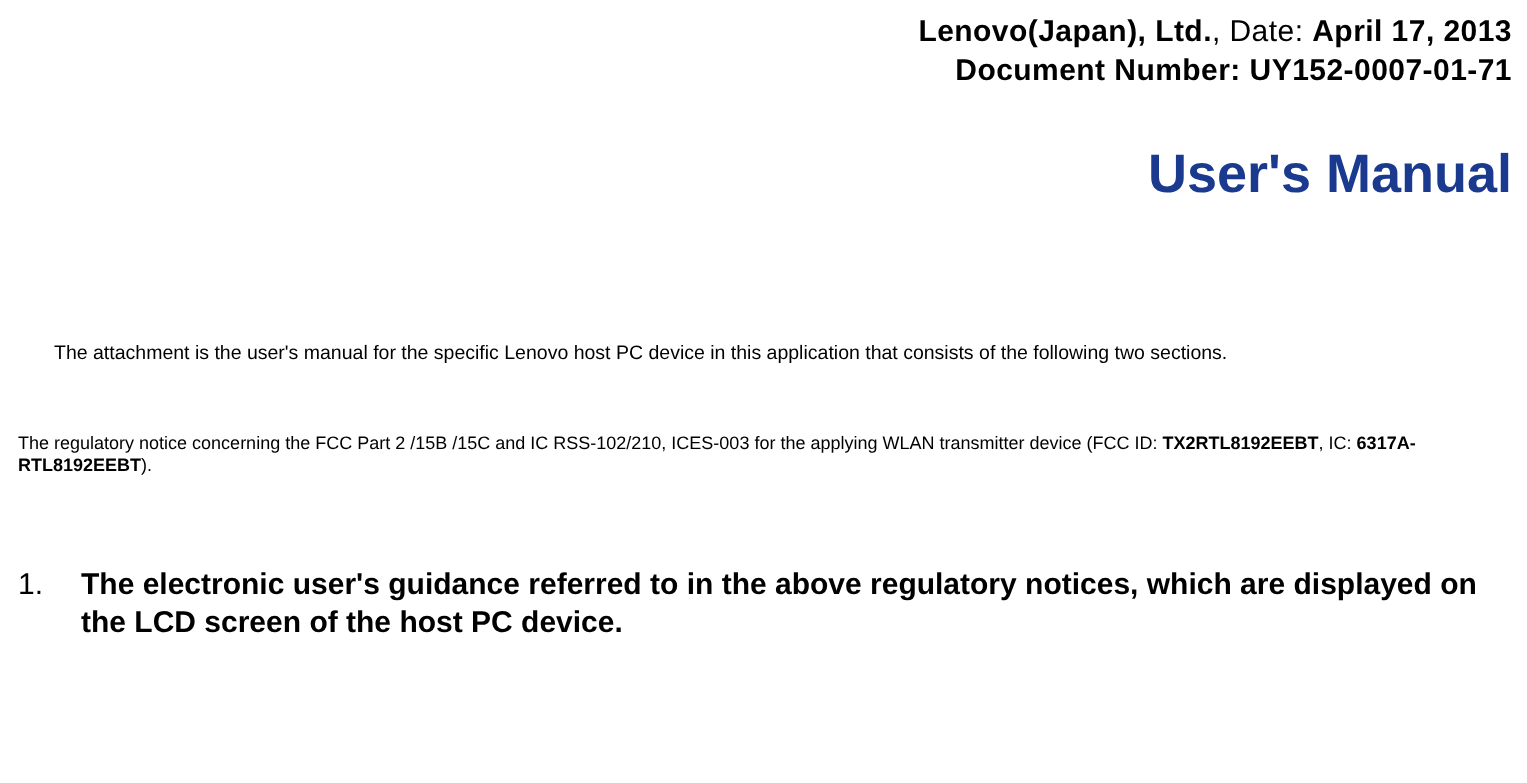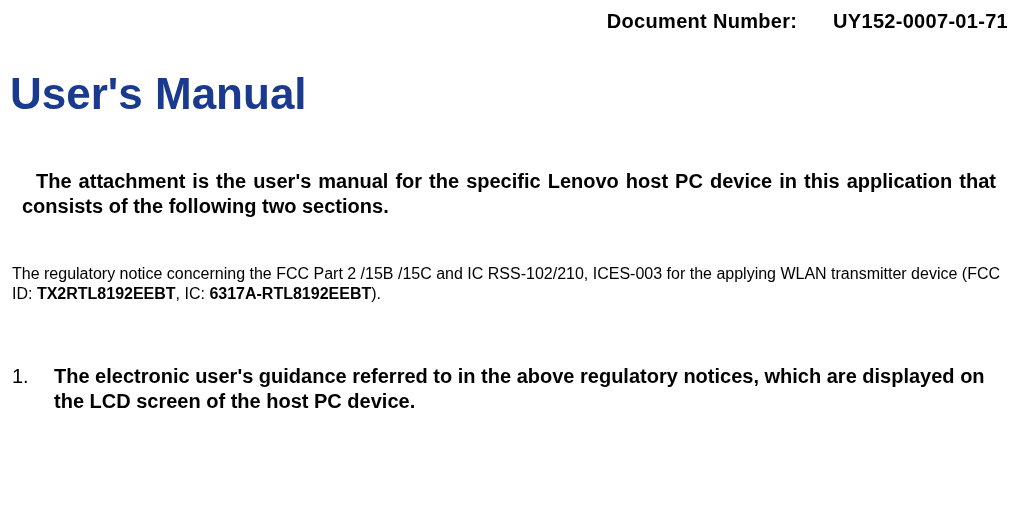--- a/index.html
+++ b/index.html
@@ -28,43 +28,41 @@
       font-weight: normal;
     }
     .header-line1 .date-value {
       font-weight: bold;
     }
     .header-line2 .doc-label {
       font-weight: bold;
     }
     .header-line2 .doc-number {
       font-weight: bold;
-      margin-left: 30px;
     }
     .title {
-      text-align: left;
+      text-align: right;
       color: #1a3a8f;
-      font-size: 44px;
+      font-size: 36px;
       font-weight: bold;
       margin-top: 35px;
-      margin-bottom: 50px;
+      margin-bottom: 90px;
     }
     .intro {
-      font-size: 20px;
+      font-size: 13px;
       text-align: justify;
       margin: 0 12px 45px 12px;
       line-height: 1.25;
-      font-weight: bold;
     }
     .intro-indent {
       display: inline-block;
       width: 14px;
     }
     .reg-notice {
-      font-size: 16px;
+      font-size: 12px;
       line-height: 1.25;
       margin: 0 2px 60px 2px;
     }
     .reg-notice .fcc-id,
     .reg-notice .ic-id {
       font-weight: bold;
     }
     .list-item {
       font-size: 20px;
       line-height: 1.25;
@@ -77,20 +75,23 @@
     }
     .list-text {
       flex: 1;
       font-weight: bold;
     }
   </style>
 </head>
 <body>
 
 <div class="header">
+  <div class="header-line1">
+    <span class="company">Lenovo(Japan), Ltd.</span><span class="date-label">, Date: </span><span class="date-value">April 17, 2013</span>
+  </div>
   <div class="header-line2">
     <span class="doc-label">Document Number: </span><span class="doc-number">UY152-0007-01-71</span>
   </div>
 </div>
 
 <div class="title">User's Manual</div>
 
 <div class="intro">
   <span class="intro-indent"></span><span>The attachment is the user's manual for the specific Lenovo host PC device in this application that consists of the following two sections.</span>
 </div>

